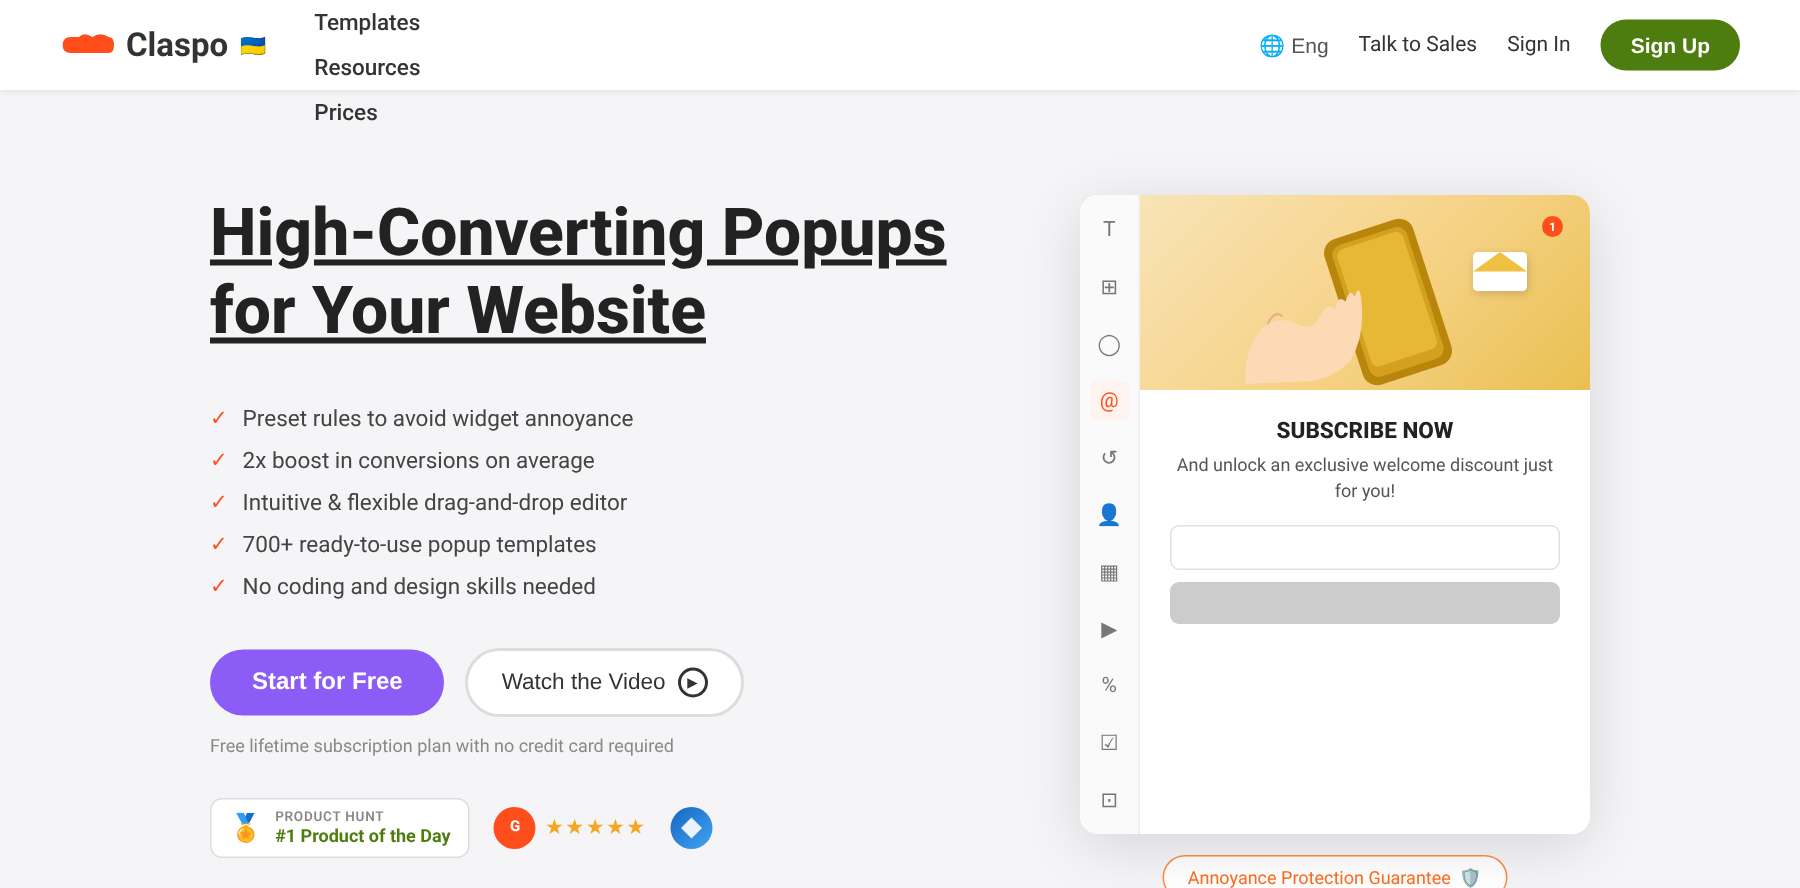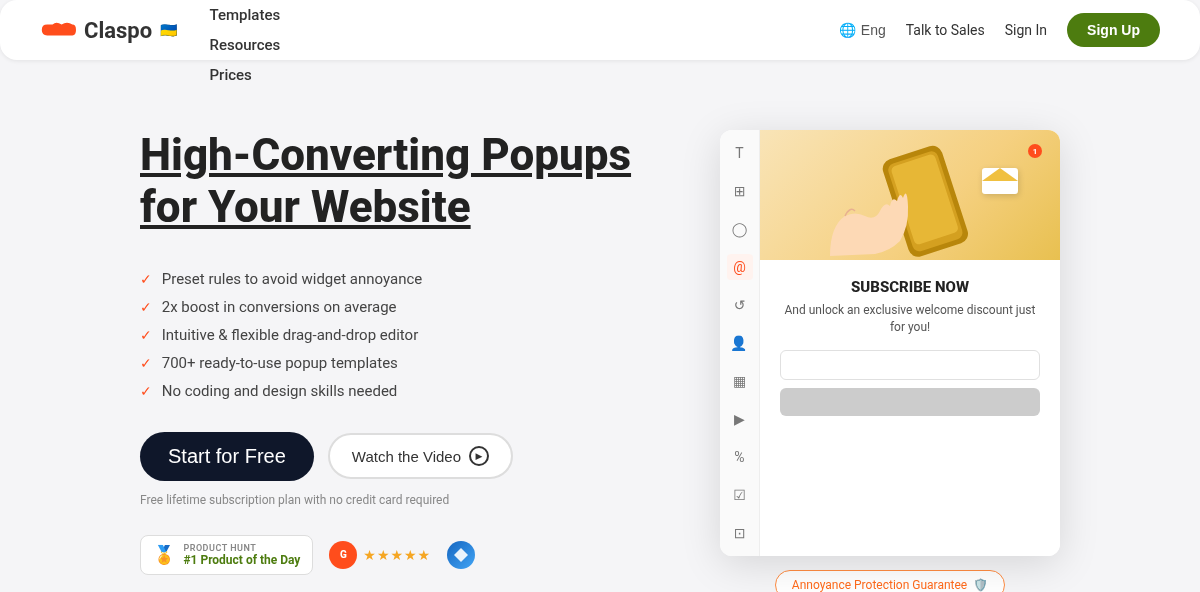--- a/index.html
+++ b/index.html
@@ -10,21 +10,20 @@
       background: #fff;
       display: flex;
       align-items: center;
       justify-content: space-between;
       padding: 0 40px;
       height: 60px;
       box-shadow: 0 1px 4px rgba(0,0,0,0.08);
       position: sticky;
       top: 0;
       z-index: 100;
-      border-radius: 17px;
     }
     .navbar-left { display: flex; align-items: center; gap: 32px; }
     .logo { display: flex; align-items: center; gap: 8px; font-size: 22px; font-weight: 700; color: #ff4d1c; text-decoration: none; }
     .logo-icon { width: 36px; height: 22px; }
     .logo-text { color: #333; }
     .logo-flag { font-size: 14px; }
     .nav-links { display: flex; gap: 12px; flex-direction: column; }
     .nav-link { text-decoration: none; color: #333; font-size: 15px; font-weight: 500; }
     .navbar-right { display: flex; align-items: center; gap: 20px; }
     .lang-btn { display: flex; align-items: center; gap: 4px; font-size: 14px; color: #555; cursor: pointer; background: none; border: none; }
@@ -64,27 +63,27 @@
       display: flex;
       align-items: center;
       gap: 10px;
       font-size: 15px;
       color: #444;
       margin-bottom: 10px;
     }
     .check-icon { color: #ff4d1c; font-size: 14px; }
     .hero-buttons { display: flex; gap: 14px; align-items: center; margin-bottom: 12px; }
     .start-free-btn {
-      background: #0f172a;
+      background: #8b5cf6;
       color: #fff;
       border: none;
       padding: 13px 28px;
       border-radius: 28px;
-      font-size: 20px;
-      font-weight: 400;
+      font-size: 16px;
+      font-weight: 700;
       cursor: pointer;
     }
     .watch-video-btn {
       background: #fff;
       color: #333;
       border: 2px solid #ddd;
       padding: 11px 22px;
       border-radius: 28px;
       font-size: 15px;
       font-weight: 500;

